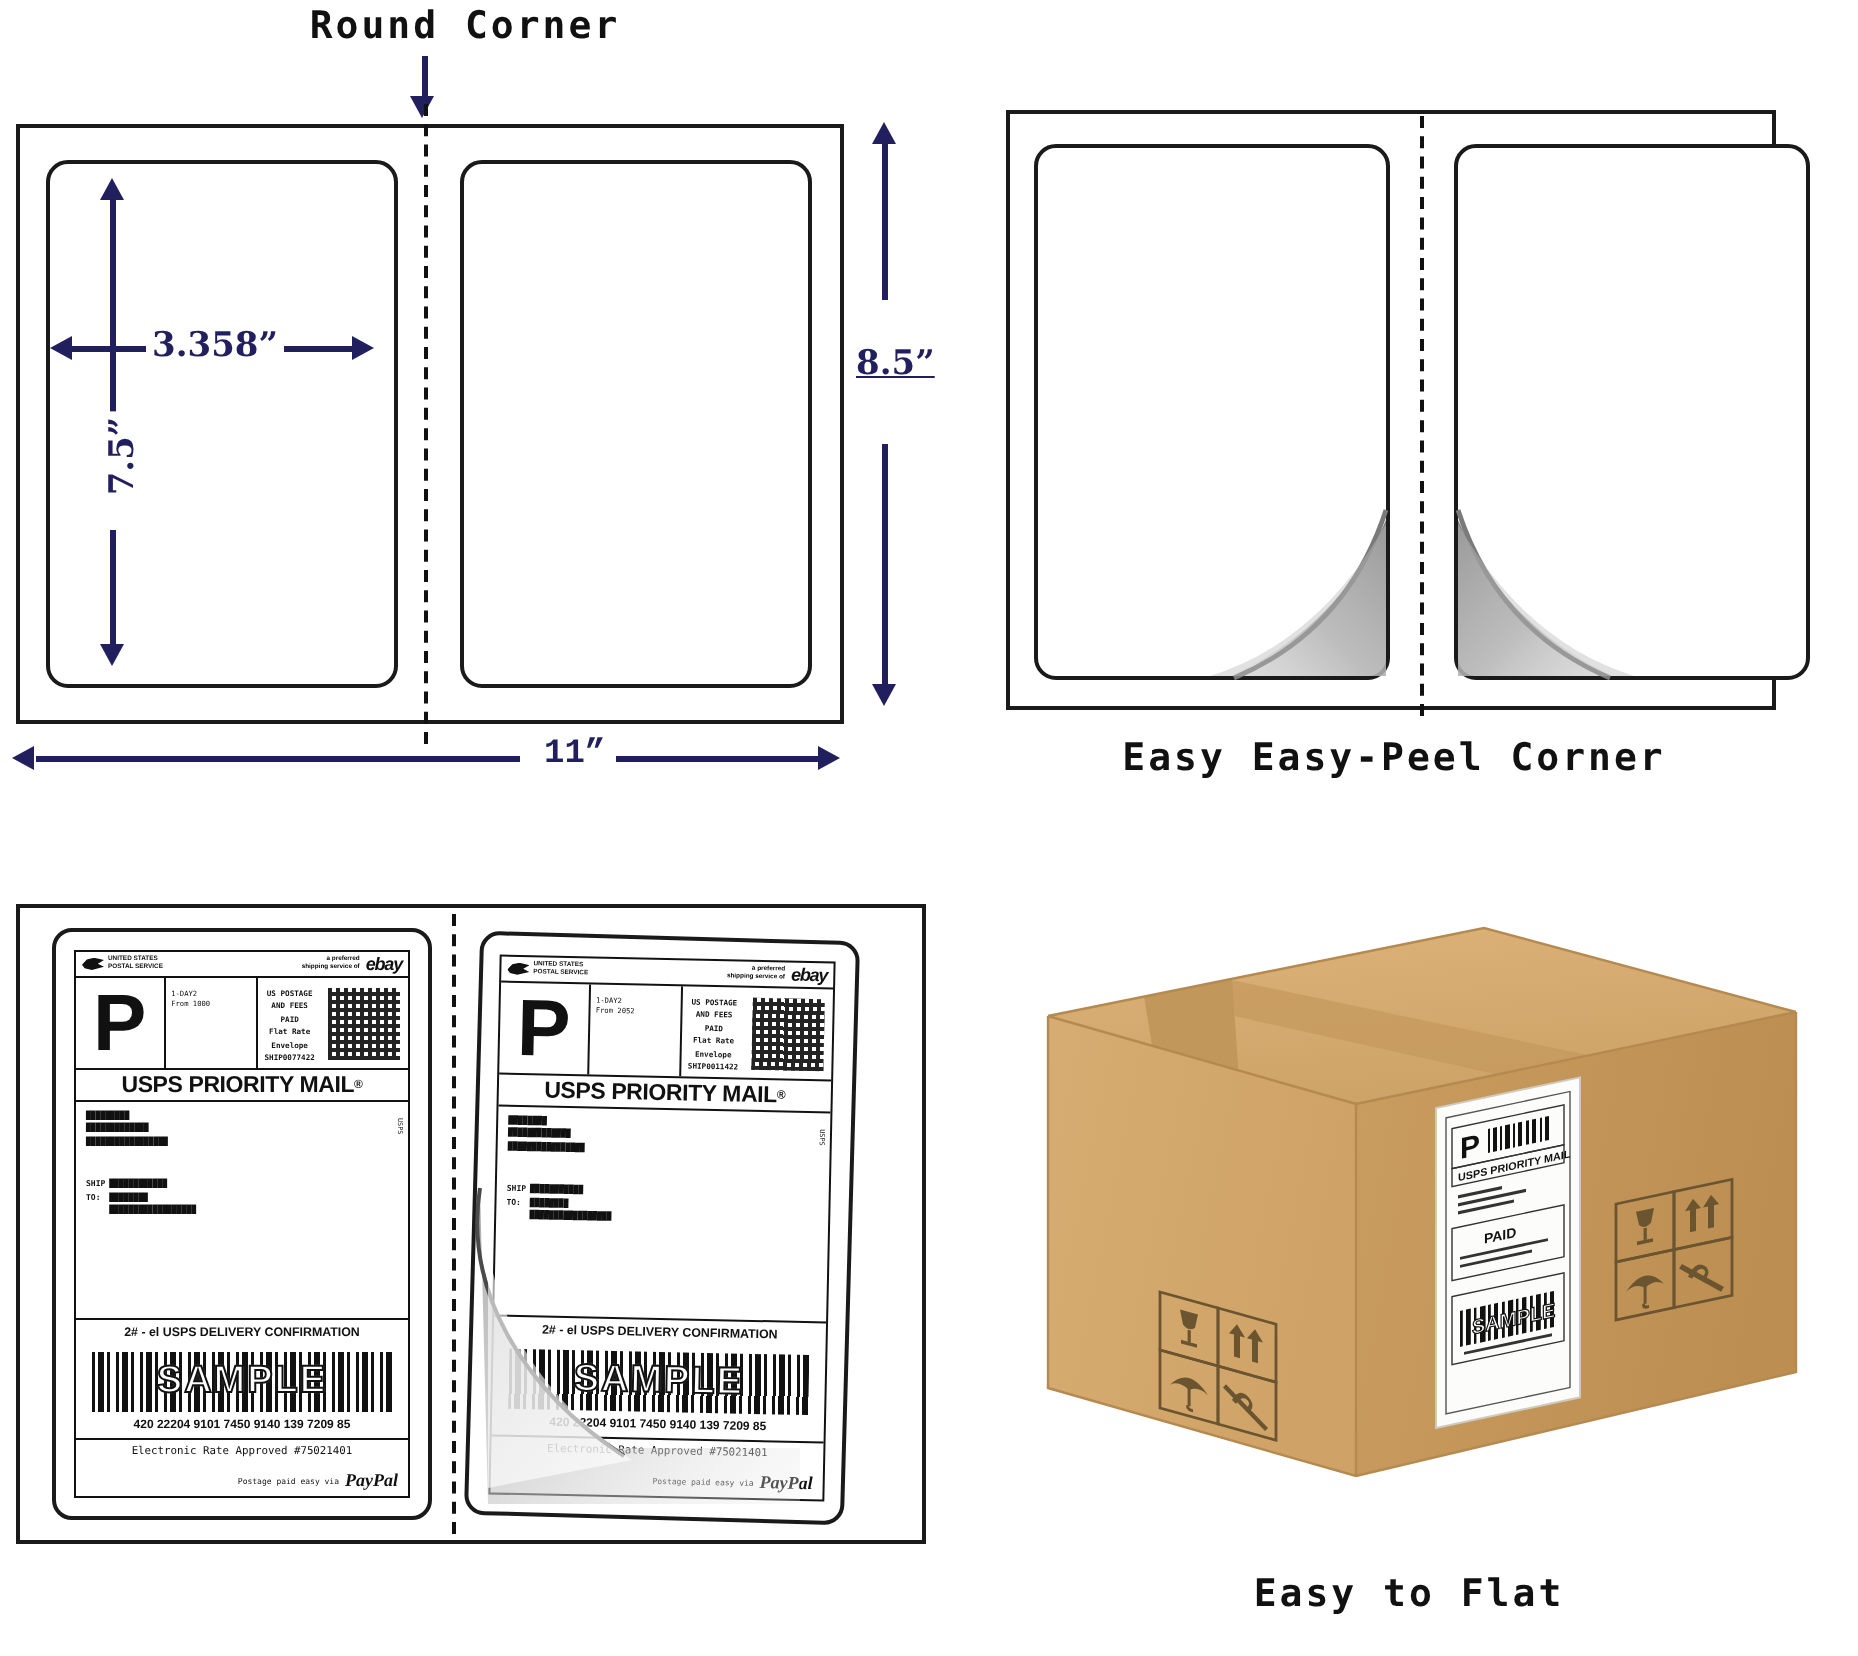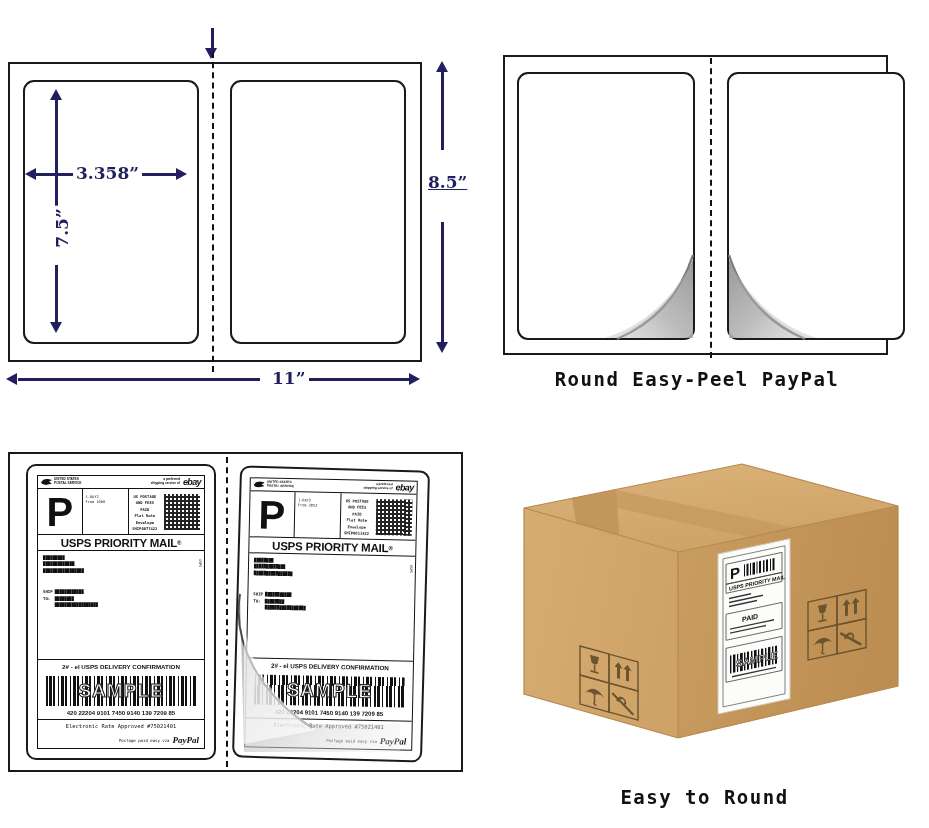--- a/index.html
+++ b/index.html
@@ -264,20 +264,21 @@
   
   #panel-carton { left: 480px; top: 450px; width: 449px; height: 378px; }
 </style>
 </head>
 <body>
 
 <div id="page">
 
   <div class="abs" id="panel-round-corner">
 
+    <div class="abs caption" style="left:0; top:2px; width:465px;">Round Corner</div>
 
     <div class="abs arr-line-v" style="left:211px; top:28px; height:22px;"></div>
     <div class="abs arrowhead ah-down-dark" style="left:205px; top:48px; border-top-color:#221f5e;"></div>
 
     <div class="abs sheet-outline" style="left:8px; top:62px; width:414px; height:300px;"></div>
 
     <div class="abs label-rect" style="left:23px; top:80px; width:176px; height:264px;"></div>
 
     <div class="abs label-rect" style="left:230px; top:80px; width:176px; height:264px;"></div>
 
@@ -297,21 +298,21 @@
     <div class="abs arr-line-v" style="left:441px; top:72px; height:78px;"></div>
     <div class="abs arrowhead ah-up" style="left:436px; top:61px;"></div>
     <div class="abs arr-line-v" style="left:441px; top:222px; height:122px;"></div>
     <div class="abs arrowhead ah-down" style="left:436px; top:342px;"></div>
     <div class="abs dim-text" style="left:428px; top:172px;text-decoration:underline;">8.5”</div>
 
     <div class="abs arr-line-h" style="left:18px; top:378px; width:242px;"></div>
     <div class="abs arrowhead ah-left" style="left:6px; top:373px;"></div>
     <div class="abs arr-line-h" style="left:308px; top:378px; width:102px;"></div>
     <div class="abs arrowhead ah-right" style="left:409px; top:373px;"></div>
-    <div class="abs dim-text" style="left:268px; top:368px; background:#fff; padding:0 4px;">11”</div>
+    <div class="abs dim-text" style="left:268px; top:368px; background:#fff; padding:0 4px;font-family:Liberation Mono, monospace;">11”</div>
   </div>
 
   <div class="abs" id="panel-easy-peel">
 
     <div class="abs sheet-outline" style="left:38px; top:55px; width:385px; height:300px;"></div>
 
     <div class="abs label-rect" style="left:52px; top:72px; width:178px; height:268px;"></div>
 
     <div class="abs label-rect" style="left:262px; top:72px; width:178px; height:268px;"></div>
 
@@ -333,21 +334,21 @@
       <path d="M228,255 C216,292 192,322 152,339" fill="none" stroke="#7a7a7a" stroke-width="2.4"></path>
       <path d="M228,262 C206,300 178,326 140,338 L228,338 Z" fill="#bdbdbd" opacity="0.45"></path>
 
       <path d="M264,260 C278,292 302,320 342,338 L264,338 Z" fill="url(#peelGradR)"></path>
       <path d="M264,255 C276,292 300,322 340,339" fill="none" stroke="#7a7a7a" stroke-width="2.4"></path>
       <path d="M264,262 C286,300 314,326 352,338 L264,338 Z" fill="#bdbdbd" opacity="0.45"></path>
     </svg>
 
     <div class="abs perf-line" style="left:245px; top:58px; height:300px;"></div>
 
-    <div class="abs caption" style="left:0; top:368px; width:464px;">Round Easy-Peel PayPal</div>
+    <div class="abs caption" style="left:0; top:368px; width:464px;">Easy Easy-Peel Corner</div>
   </div>
 
   <div class="abs" id="panel-printed-labels">
 
     <div class="abs sheet-outline" style="left:0px; top:0px; width:455px; height:320px;"></div>
 
     <div class="shipping-label" id="label-left-printed" style="left:18px; top:12px; width:190px; height:296px;">
       <div class="lbl-inner">
 
         <div class="lbl-row lbl-topbar">
@@ -665,16 +666,16 @@
           <rect x="54" y="104" width="1.4" height="18"></rect>
             <rect x="57" y="104" width="2" height="18"></rect>
         </g>
         <text x="18" y="117" font-family="Liberation Sans, sans-serif" font-size="10" font-weight="700" fill="#ffffff" stroke="#111" stroke-width="0.6">SAMPLE</text>
         <g fill="#333">
             <rect x="14" y="125" width="44" height="1.4"></rect>
           </g>
       </g>
     </svg>
 
-    <div class="abs caption" style="left:0; top:336px; width:449px;">Easy to Round</div>
+    <div class="abs caption" style="left:0; top:336px; width:449px;">Easy to Flat</div>
   </div>
 
 </div>
 
 </body></html>

